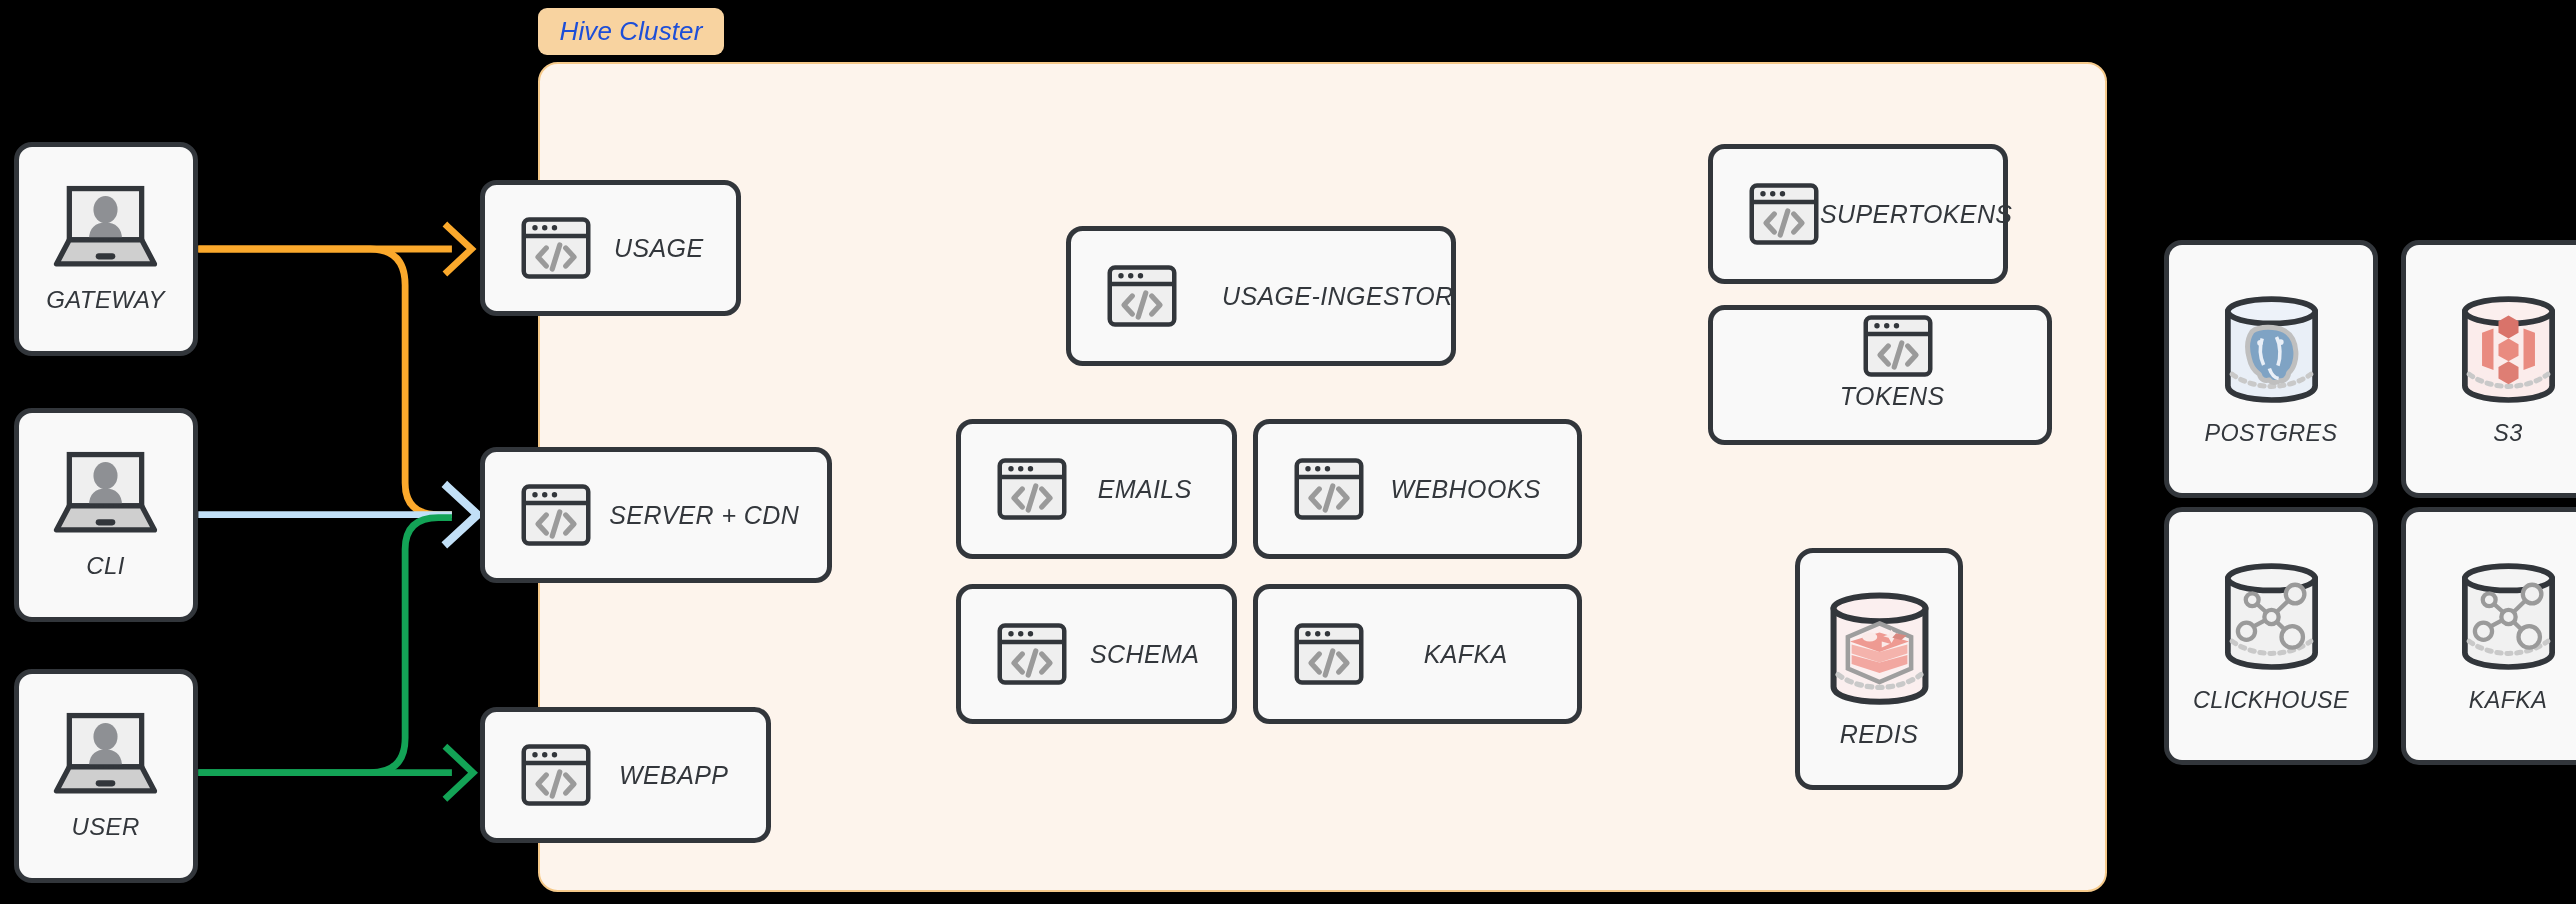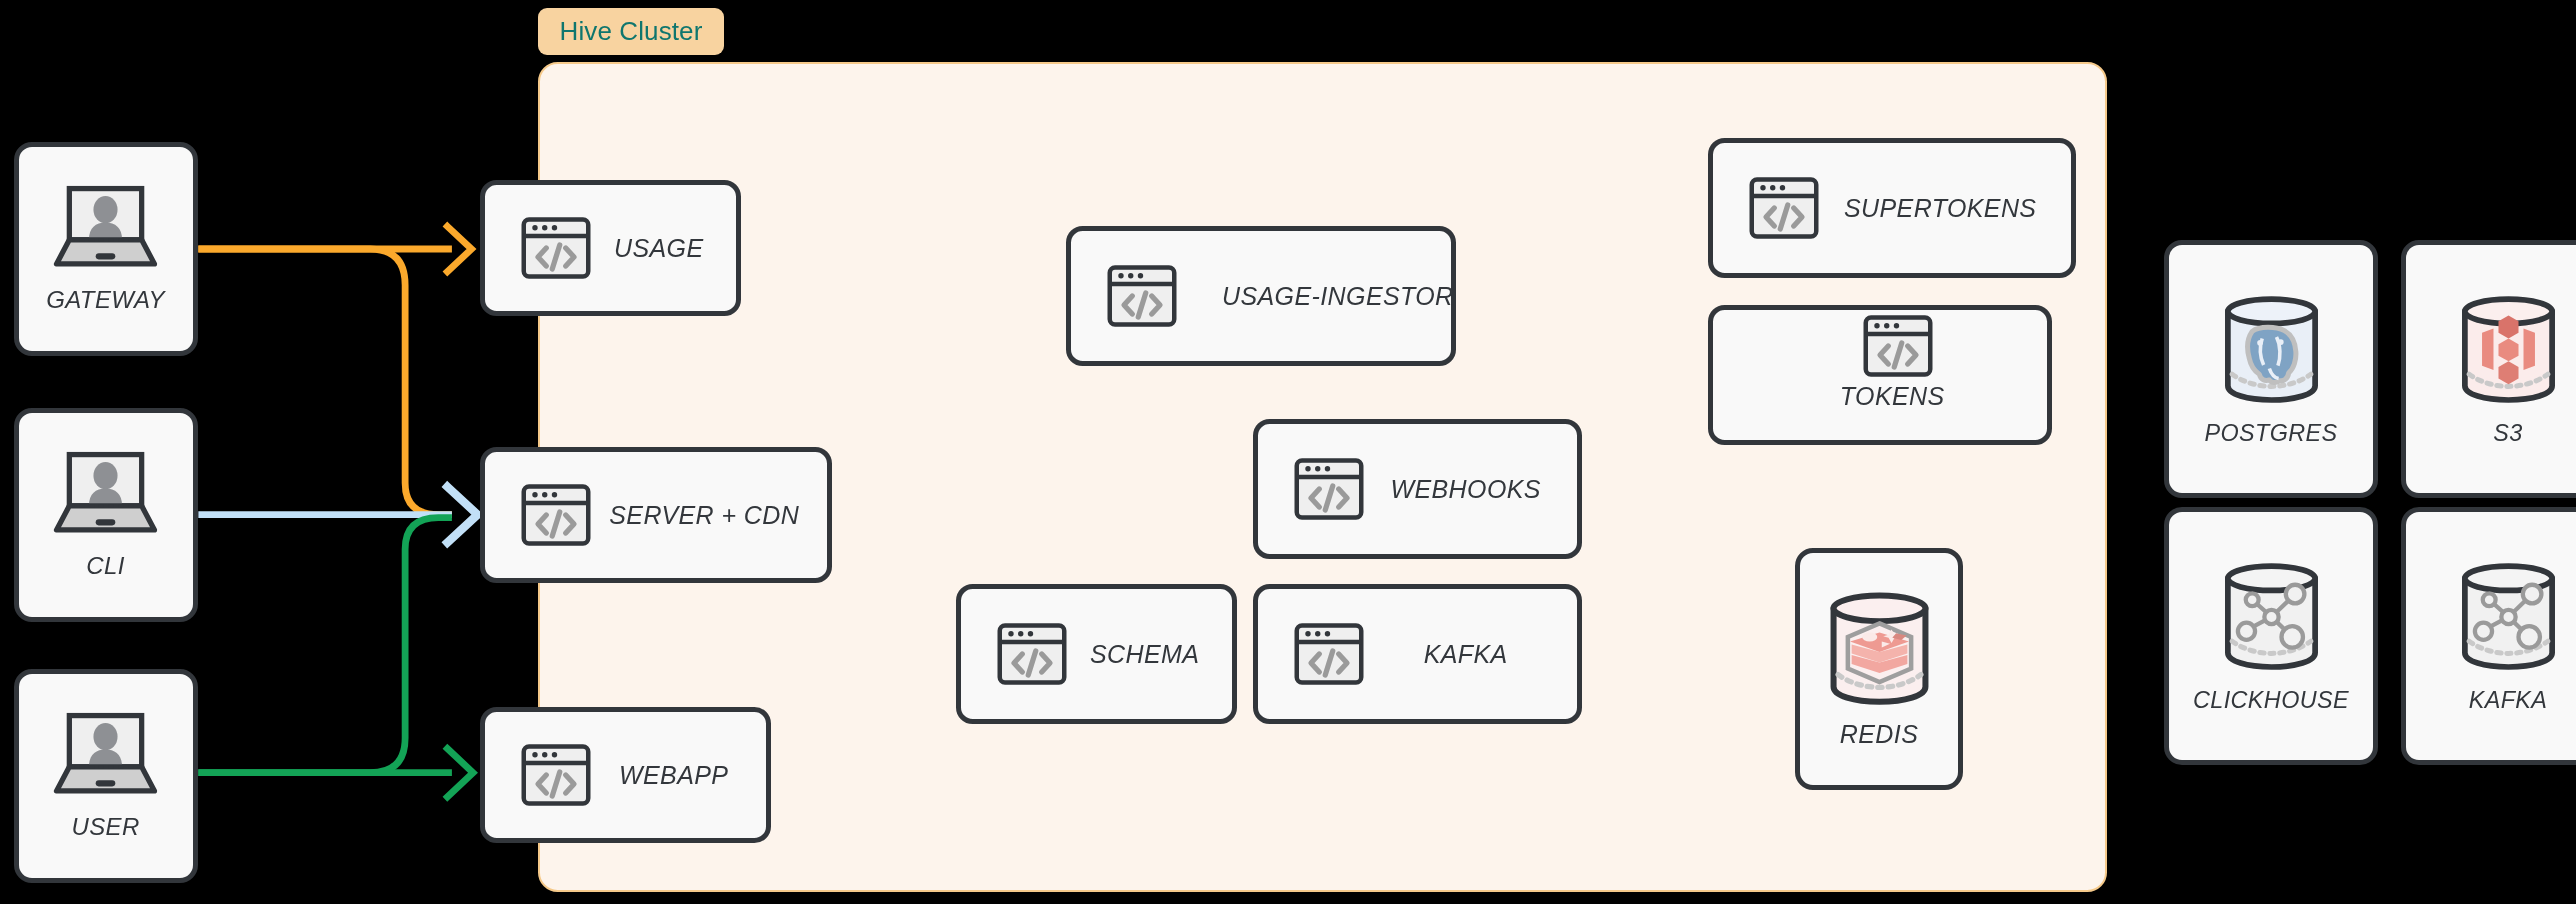--- a/index.html
+++ b/index.html
@@ -16,29 +16,30 @@
   .cluster-panel{
     position:absolute;
     background:#FDF4EC;
     border:2.3px solid #F5C98A;
     border-radius:19.6px;
     box-sizing:border-box;
   }
   .cluster-badge{
     position:absolute;
     background:#F8D3A0;
-    color:#0f766e;
+    color:#1d4ed8;
     border-radius:9px;
     font-size:26px;
     font-weight:400;
     display:flex;align-items:center;justify-content:center;
     padding:0 13.6px;
     box-sizing:border-box;
     letter-spacing:0.1px;
     white-space:nowrap;
+    font-style:italic;
   }
 
   
   .node{
     position:absolute;
     background:#F9F9F9;
     border:5.3px solid #32363B;
     border-radius:16.6px;
     box-sizing:border-box;
     display:flex;
@@ -230,20 +231,37 @@
         <g stroke="#9A9A9A" stroke-width="7" fill="none" stroke-linecap="round" stroke-linejoin="round">
           <path d="M35 48 L24 60 L35 72"></path>
             <path d="M61 48 L72 60 L61 72"></path>
             <path d="M53 44 L43 76"></path>
         </g>
       </svg>
     </span>
     <span class="node-label">USAGE-INGESTOR</span>
   </div>
 
+  <div class="node service" style="left:956px;top:419px;width:281px;height:140px;">
+    <span>
+      <svg width="72" height="72" viewBox="0 0 96 96">
+        <rect x="5" y="10" width="86" height="76" rx="7" fill="#EFEFEF" stroke="#32363B" stroke-width="6"></rect>
+        <path d="M5 32 H91" stroke="#32363B" stroke-width="6"></path>
+        <circle cx="20" cy="21" r="3.6" fill="#32363B"></circle>
+          <circle cx="33" cy="21" r="3.6" fill="#32363B"></circle>
+          <circle cx="46" cy="21" r="3.6" fill="#32363B"></circle>
+        <g stroke="#9A9A9A" stroke-width="7" fill="none" stroke-linecap="round" stroke-linejoin="round">
+          <path d="M35 48 L24 60 L35 72"></path>
+            <path d="M61 48 L72 60 L61 72"></path>
+            <path d="M53 44 L43 76"></path>
+        </g>
+      </svg>
+    </span>
+    <span class="node-label">EMAILS</span>
+  </div>
 
   <div class="node service" style="left:1253px;top:419px;width:329px;height:140px;">
     <span>
       <svg width="72" height="72" viewBox="0 0 96 96">
         <rect x="5" y="10" width="86" height="76" rx="7" fill="#EFEFEF" stroke="#32363B" stroke-width="6"></rect>
         <path d="M5 32 H91" stroke="#32363B" stroke-width="6"></path>
         <circle cx="20" cy="21" r="3.6" fill="#32363B"></circle>
           <circle cx="33" cy="21" r="3.6" fill="#32363B"></circle>
           <circle cx="46" cy="21" r="3.6" fill="#32363B"></circle>
         <g stroke="#9A9A9A" stroke-width="7" fill="none" stroke-linecap="round" stroke-linejoin="round">
@@ -285,21 +303,21 @@
         <g stroke="#9A9A9A" stroke-width="7" fill="none" stroke-linecap="round" stroke-linejoin="round">
           <path d="M35 48 L24 60 L35 72"></path>
             <path d="M61 48 L72 60 L61 72"></path>
             <path d="M53 44 L43 76"></path>
         </g>
       </svg>
     </span>
     <span class="node-label">KAFKA</span>
   </div>
 
-  <div class="node service wide" style="left:1708px;top:138px;width:368px;height:140px;">
+  <div class="node service wide" style="left:1708px;top:144px;width:300px;height:140px;">
     <span>
       <svg width="72" height="72" viewBox="0 0 96 96">
         <rect x="5" y="10" width="86" height="76" rx="7" fill="#EFEFEF" stroke="#32363B" stroke-width="6"></rect>
         <path d="M5 32 H91" stroke="#32363B" stroke-width="6"></path>
         <circle cx="20" cy="21" r="3.6" fill="#32363B"></circle>
           <circle cx="33" cy="21" r="3.6" fill="#32363B"></circle>
           <circle cx="46" cy="21" r="3.6" fill="#32363B"></circle>
         <g stroke="#9A9A9A" stroke-width="7" fill="none" stroke-linecap="round" stroke-linejoin="round">
           <path d="M35 48 L24 60 L35 72"></path>
             <path d="M61 48 L72 60 L61 72"></path>

